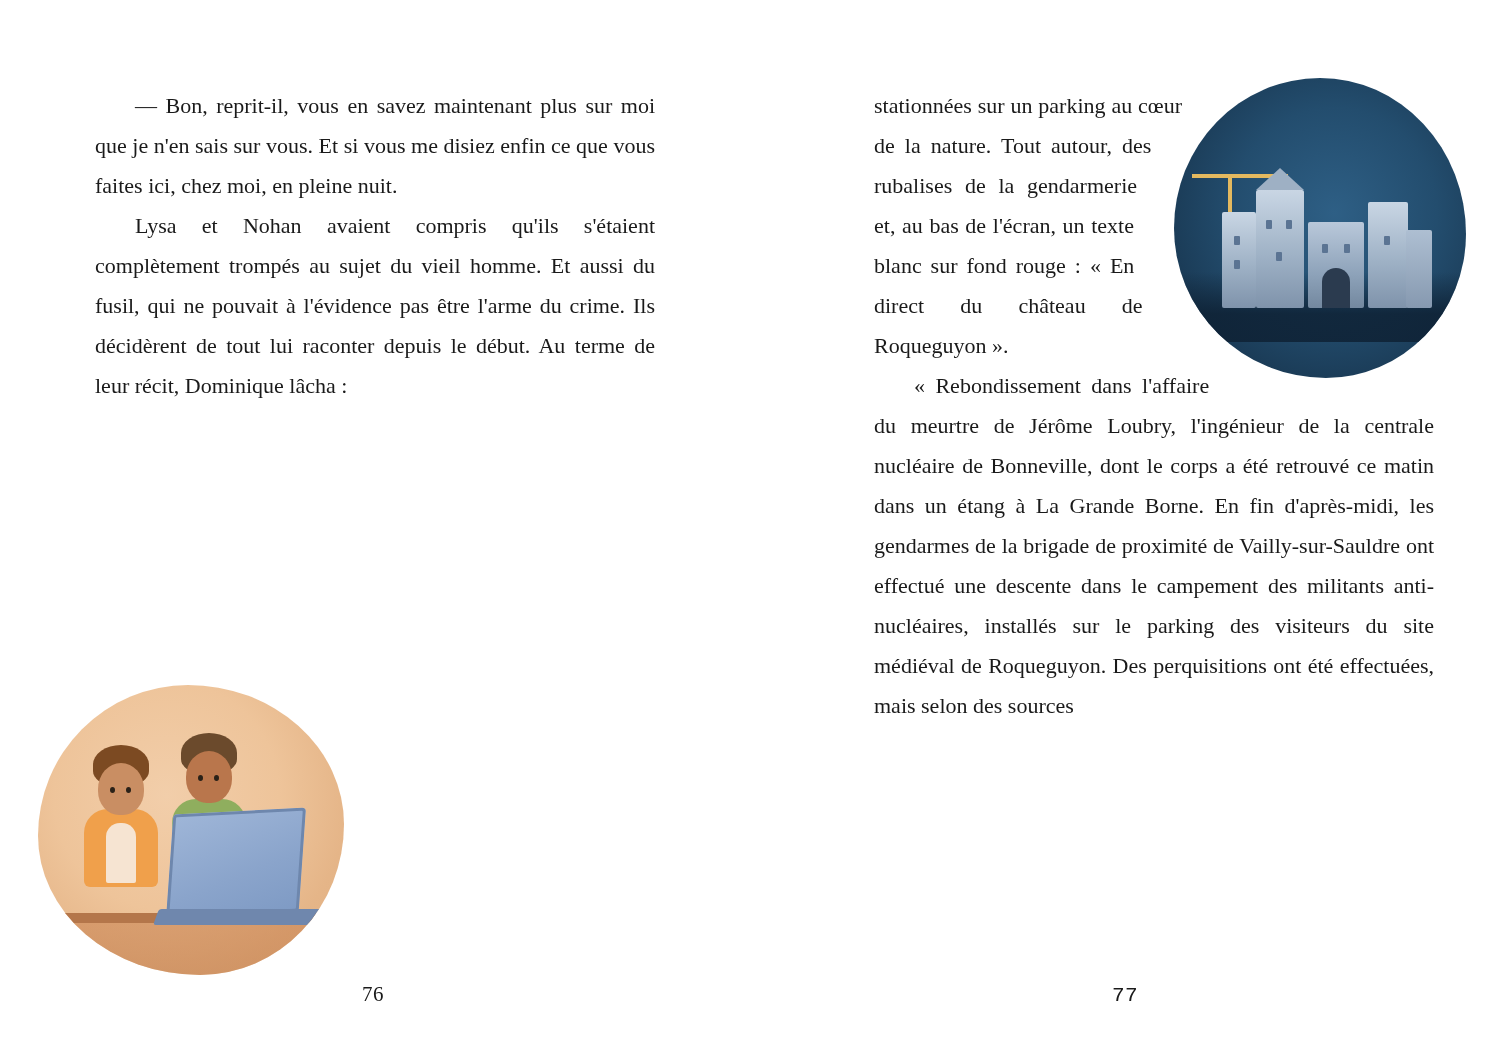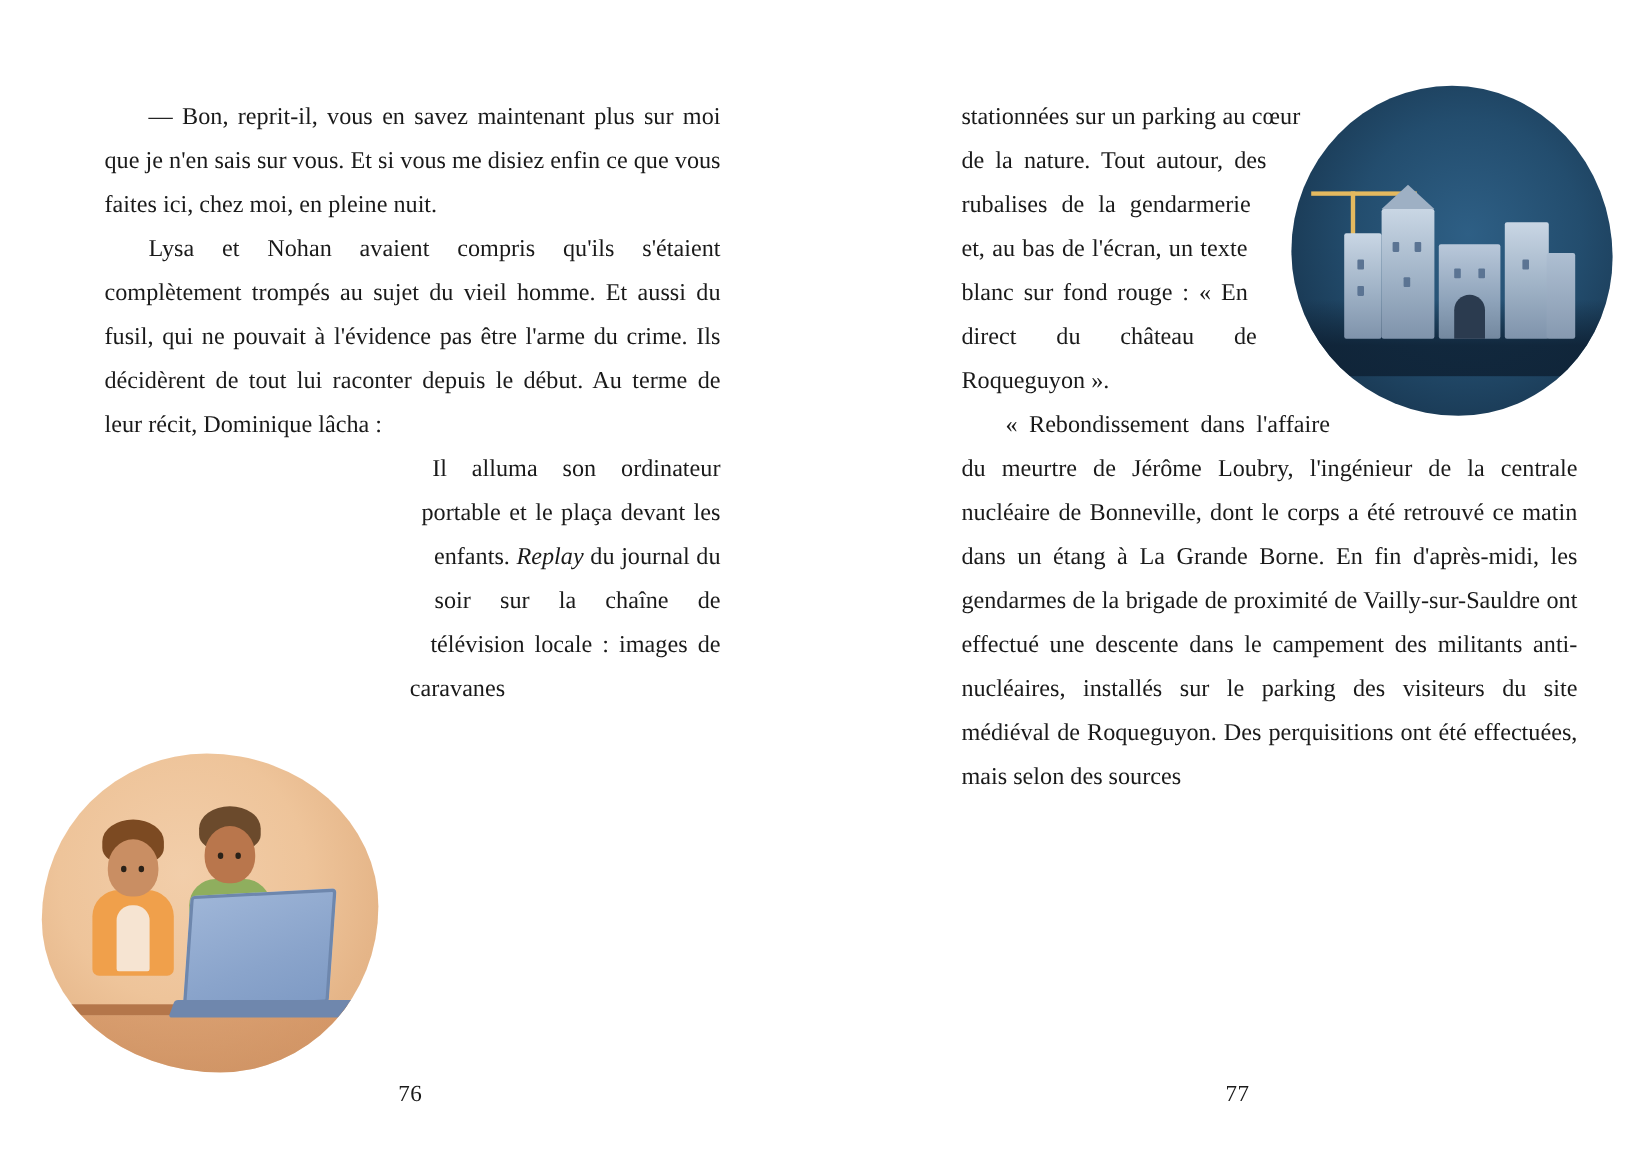--- a/index.html
+++ b/index.html
@@ -52,21 +52,21 @@
   .folio {
     position: absolute;
     bottom: 38px;
     width: 100%;
     text-align: center;
     font-size: 21px;
     letter-spacing: 0.5px;
     color: #1a1a1a;
   }
   .leaf-left .folio { left: -2px; }
-  .leaf-right .folio { left: 0px; }
+  .leaf-right .folio { left: 0px; font-family: Liberation Mono, monospace; }
 
   
   .illus-kids {
     position: absolute;
     left: 38px;
     bottom: 70px;
     width: 306px;
     height: 290px;
     float: none;
   }
@@ -291,24 +291,20 @@
           <div class="laptop">
             <div class="laptop-screen"></div>
             <div class="laptop-base"></div>
           </div>
         </div>
       </div>
 
       <div class="col">
         <p>— Bon, reprit-il, vous en savez maintenant plus sur moi que je n'en sais sur vous. Et si vous me disiez enfin ce que vous faites ici, chez moi, en pleine nuit.</p>
         <p>Lysa et Nohan avaient compris qu'ils s'étaient complètement trompés au sujet du vieil homme. Et aussi du fusil, qui ne pouvait à l'évidence pas être l'arme du crime. Ils décidèrent de tout lui raconter depuis le début. Au terme de leur récit, Dominique lâcha :</p>
-        <p style="text-indent:40px;">
-          <span style="float:left; width:300px; height:262px; shape-outside:ellipse(150px 131px at 50% 50%);"></span>
-          <span>Il alluma son ordinateur portable et le plaça devant les enfants. </span><span class="ital">Replay</span><span> du journal du soir sur la chaîne de télévision locale : images de caravanes</span>
-        </p>
       </div>
 
       <div class="folio">76</div>
     </div>
 
     <div class="leaf leaf-right">
 
       <div class="illus-castle">
         <div class="castle-blob">
           <div class="ground"></div>

